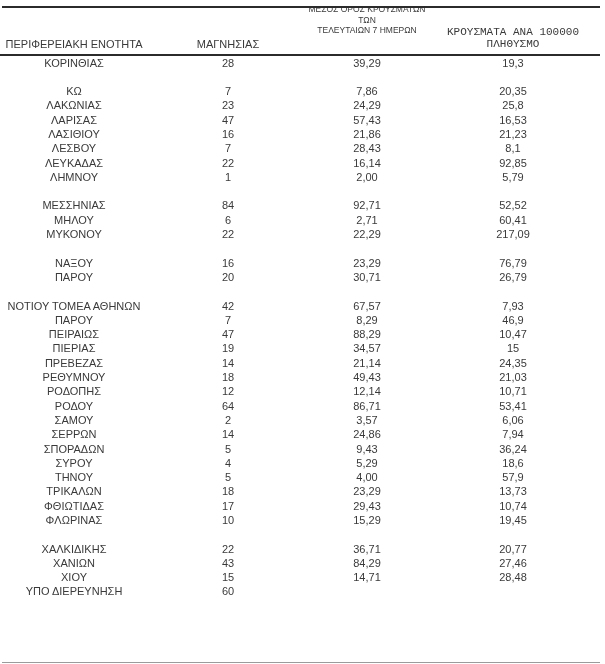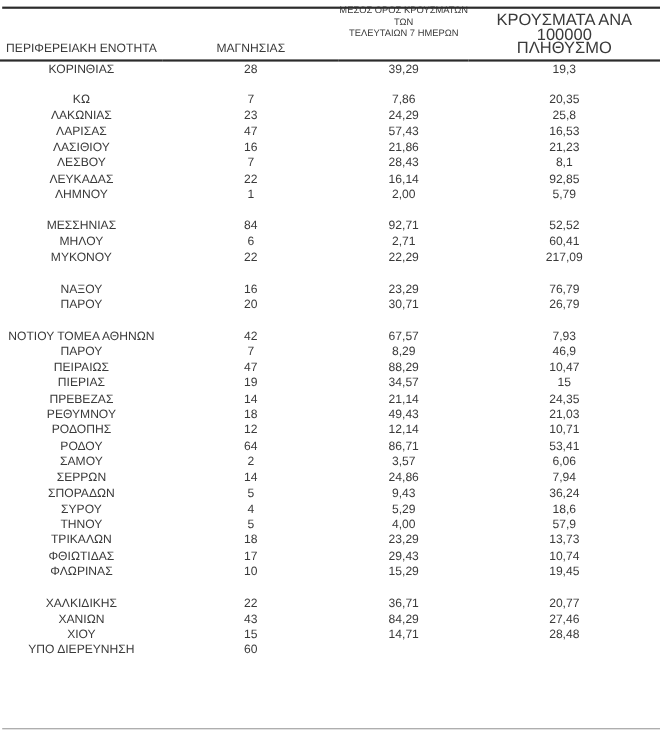--- a/index.html
+++ b/index.html
@@ -24,21 +24,21 @@
   col.c3 { width: 118px; }
   col.c4 { width: 174px; }
   thead th {
     vertical-align: bottom; text-align: center;
     font-weight: normal; font-size: 11px; line-height: 13px;
     height: 45px; padding: 0 0 3px 0;
     border-bottom: 2px solid #2b2b2b;
     white-space: pre-line;
   }
   thead th.col3 { font-size: 8.5px; line-height: 10.5px; padding-bottom: 18px; }
-  thead th.col4 { font-size: 15px; line-height: 12.5px; }
+  thead th.col4 { font-size: 11px; line-height: 12.5px; font-family: Liberation Mono, monospace; }
   tbody td {
     text-align: center; vertical-align: middle;
     font-size: 11px; line-height: 14.3px; height: 14.3px;
     padding: 0; white-space: nowrap; overflow: visible;
   }
   tr.spacer td { height: 14.3px; }
   .bottom-line {
     position: absolute; top: 658px; left: 2px;
     width: 598px; height: 1px; background: #9b9b9b;
   }

